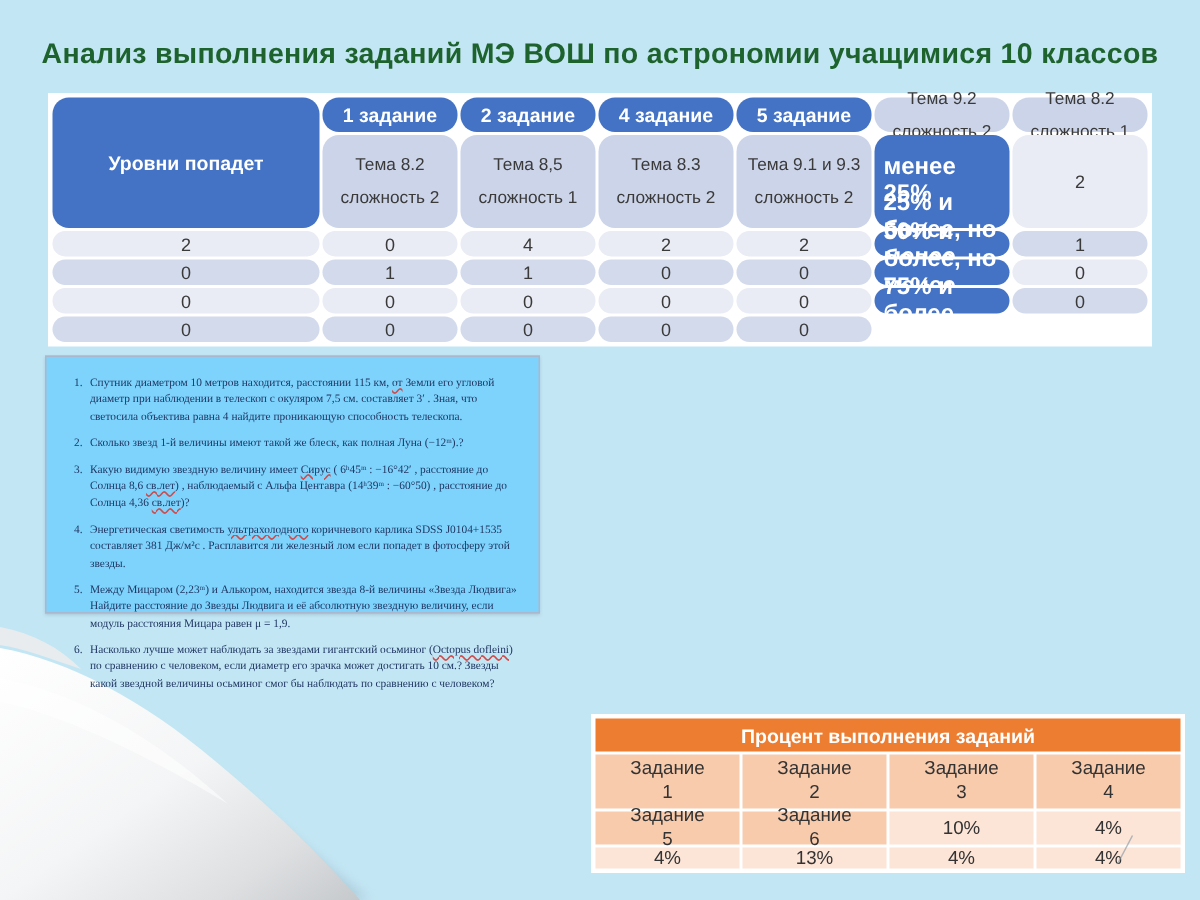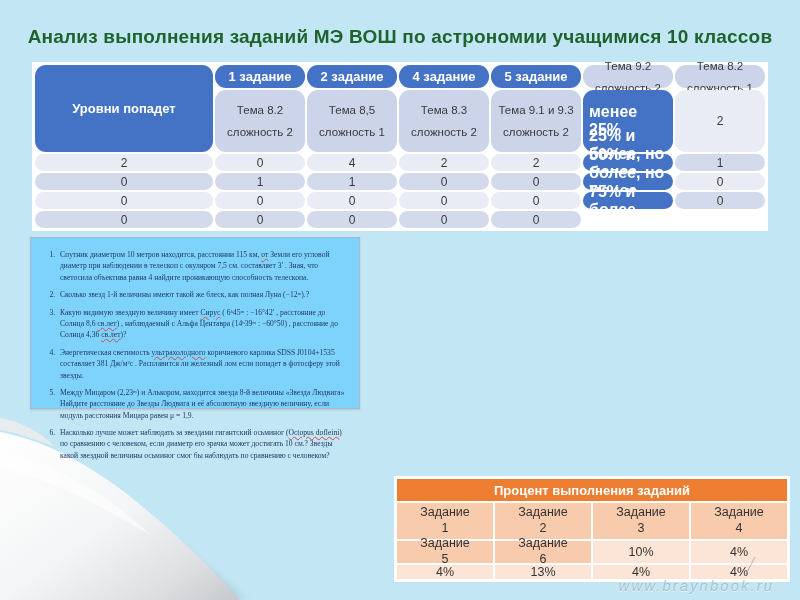--- a/index.html
+++ b/index.html
@@ -187,15 +187,14 @@
       <div class="pval">4%</div>
       <div class="pval">13%</div>
       <div class="pval">4%</div>
       <div class="pval">4%</div>
     </div>
 
   <svg class="penmark" viewBox="0 0 16 22">
     <line x1="13" y1="1" x2="3" y2="20" stroke="#8a9aa5" stroke-width="1" opacity="0.65"></line>
   </svg>
 
-  <div class="watermark">www.braynbook.ru</div>
 
 </div>
 
 </body></html>

